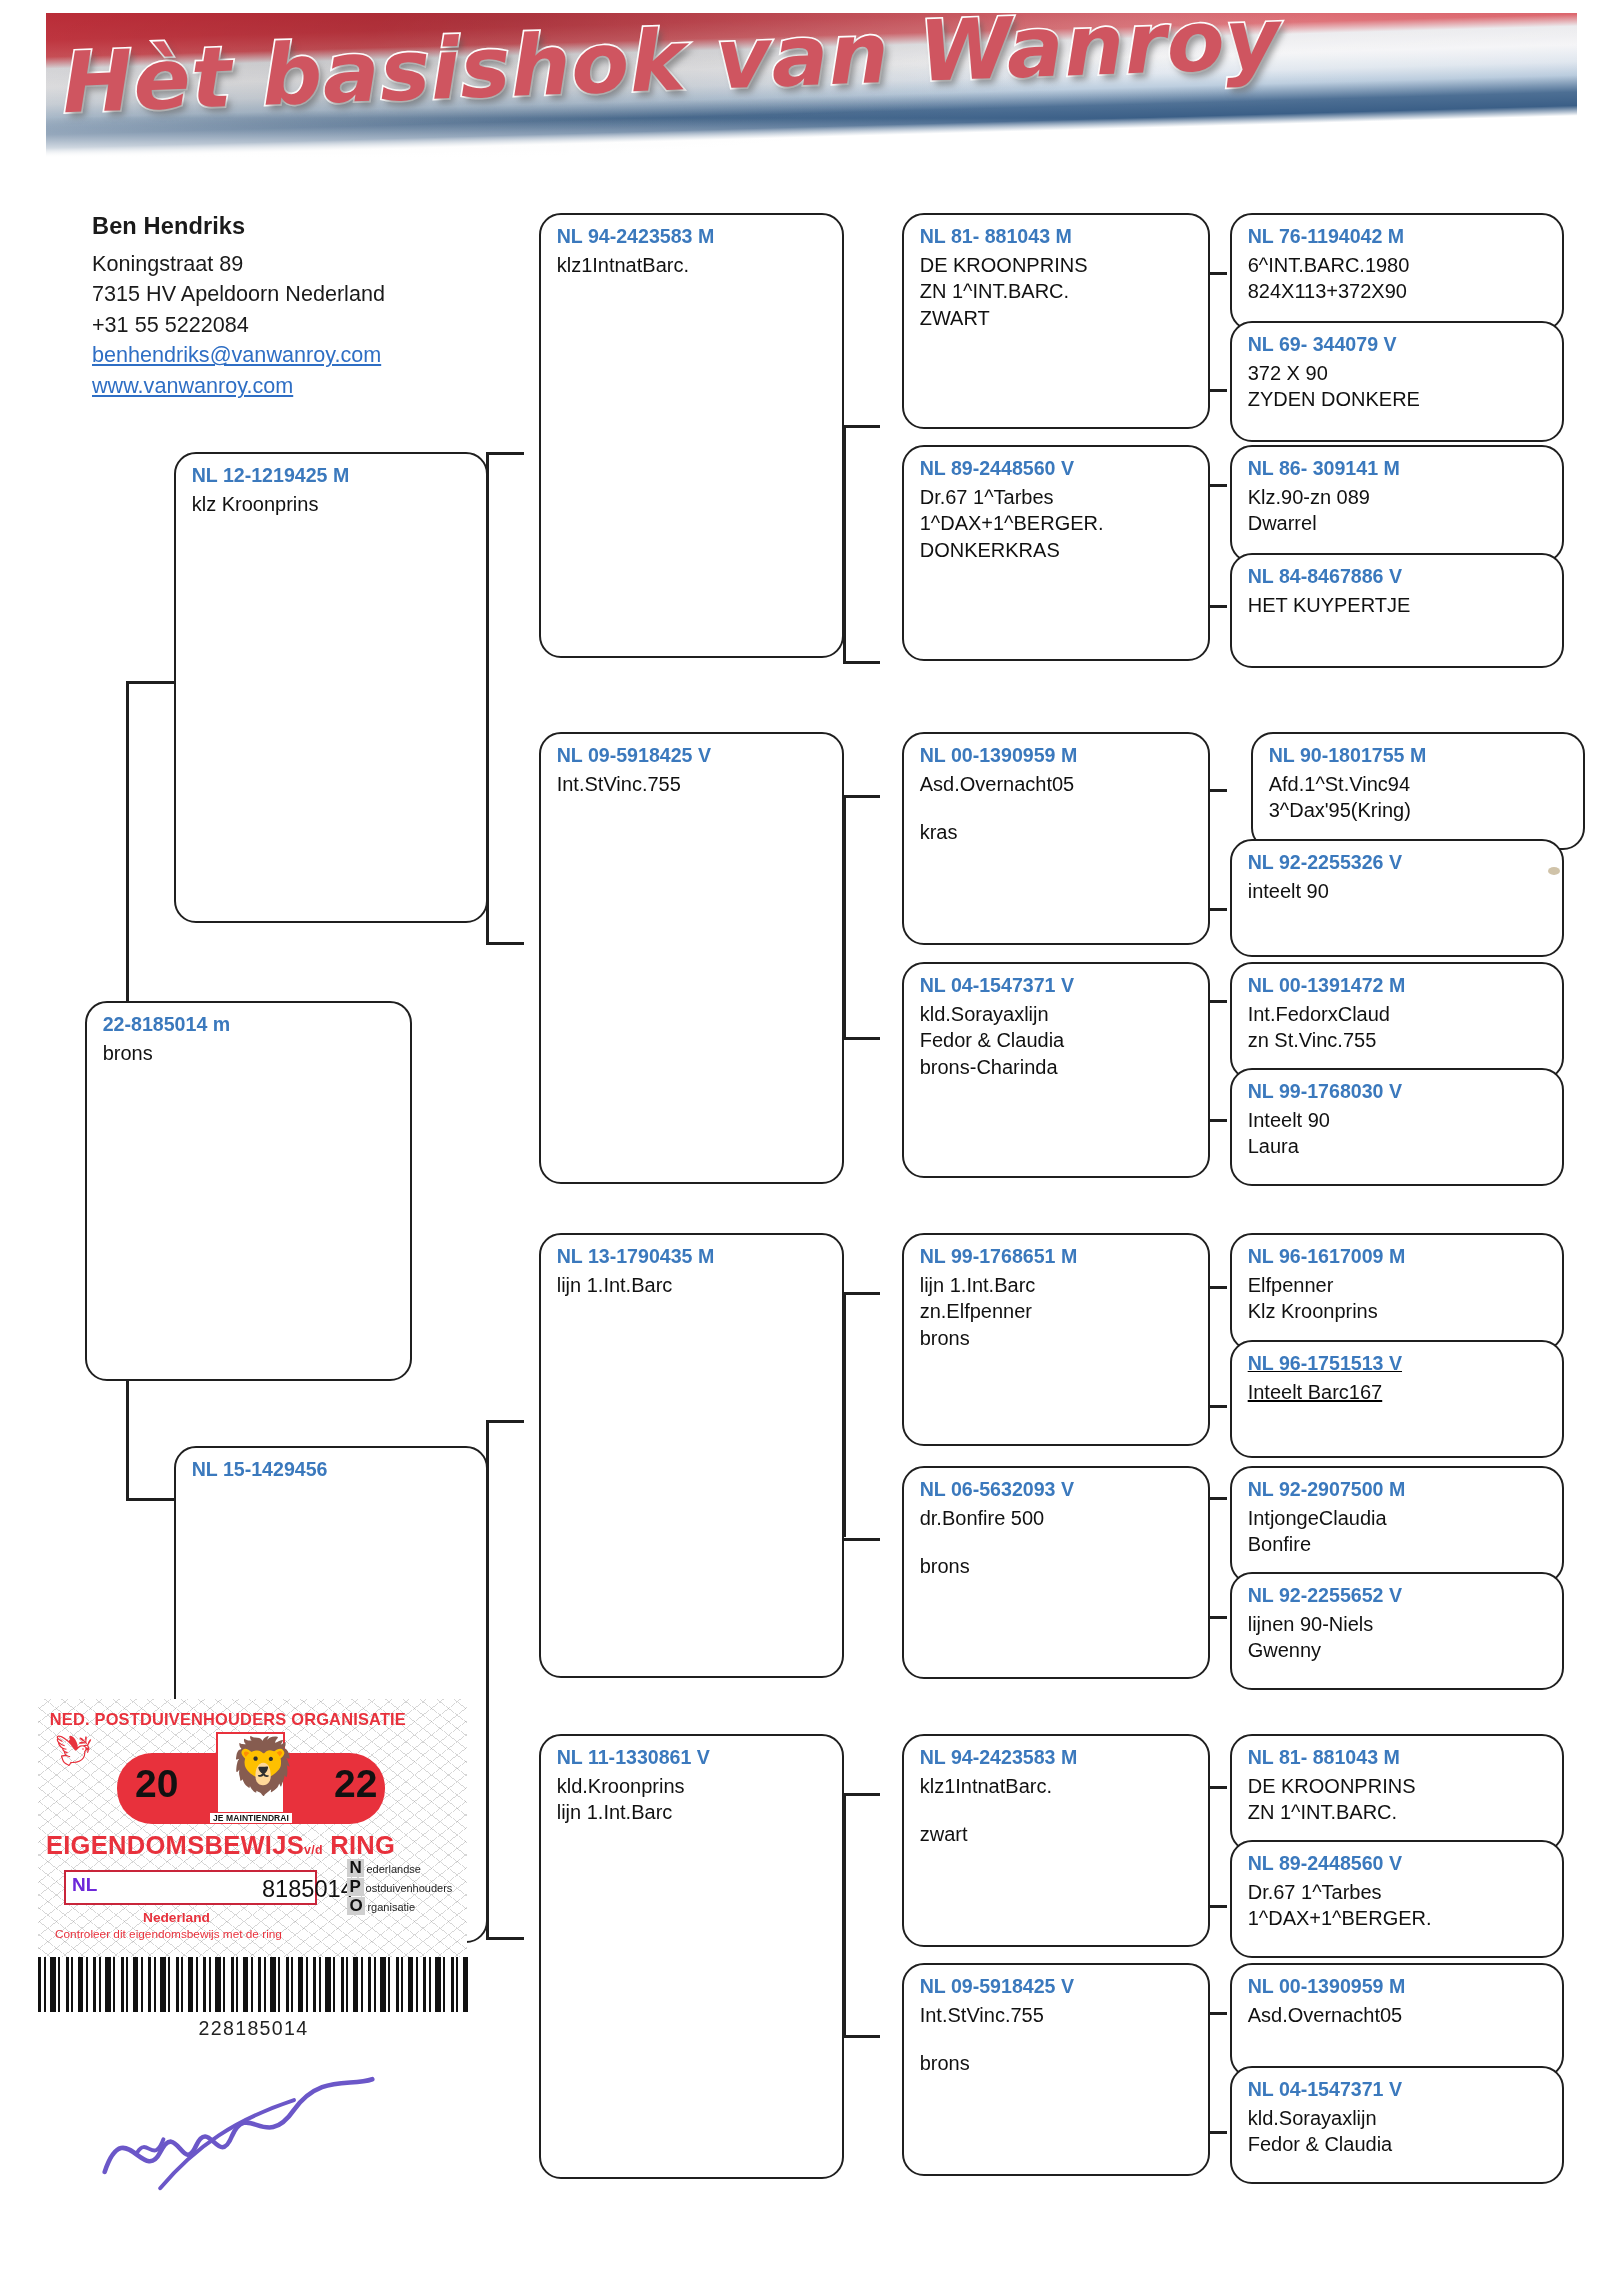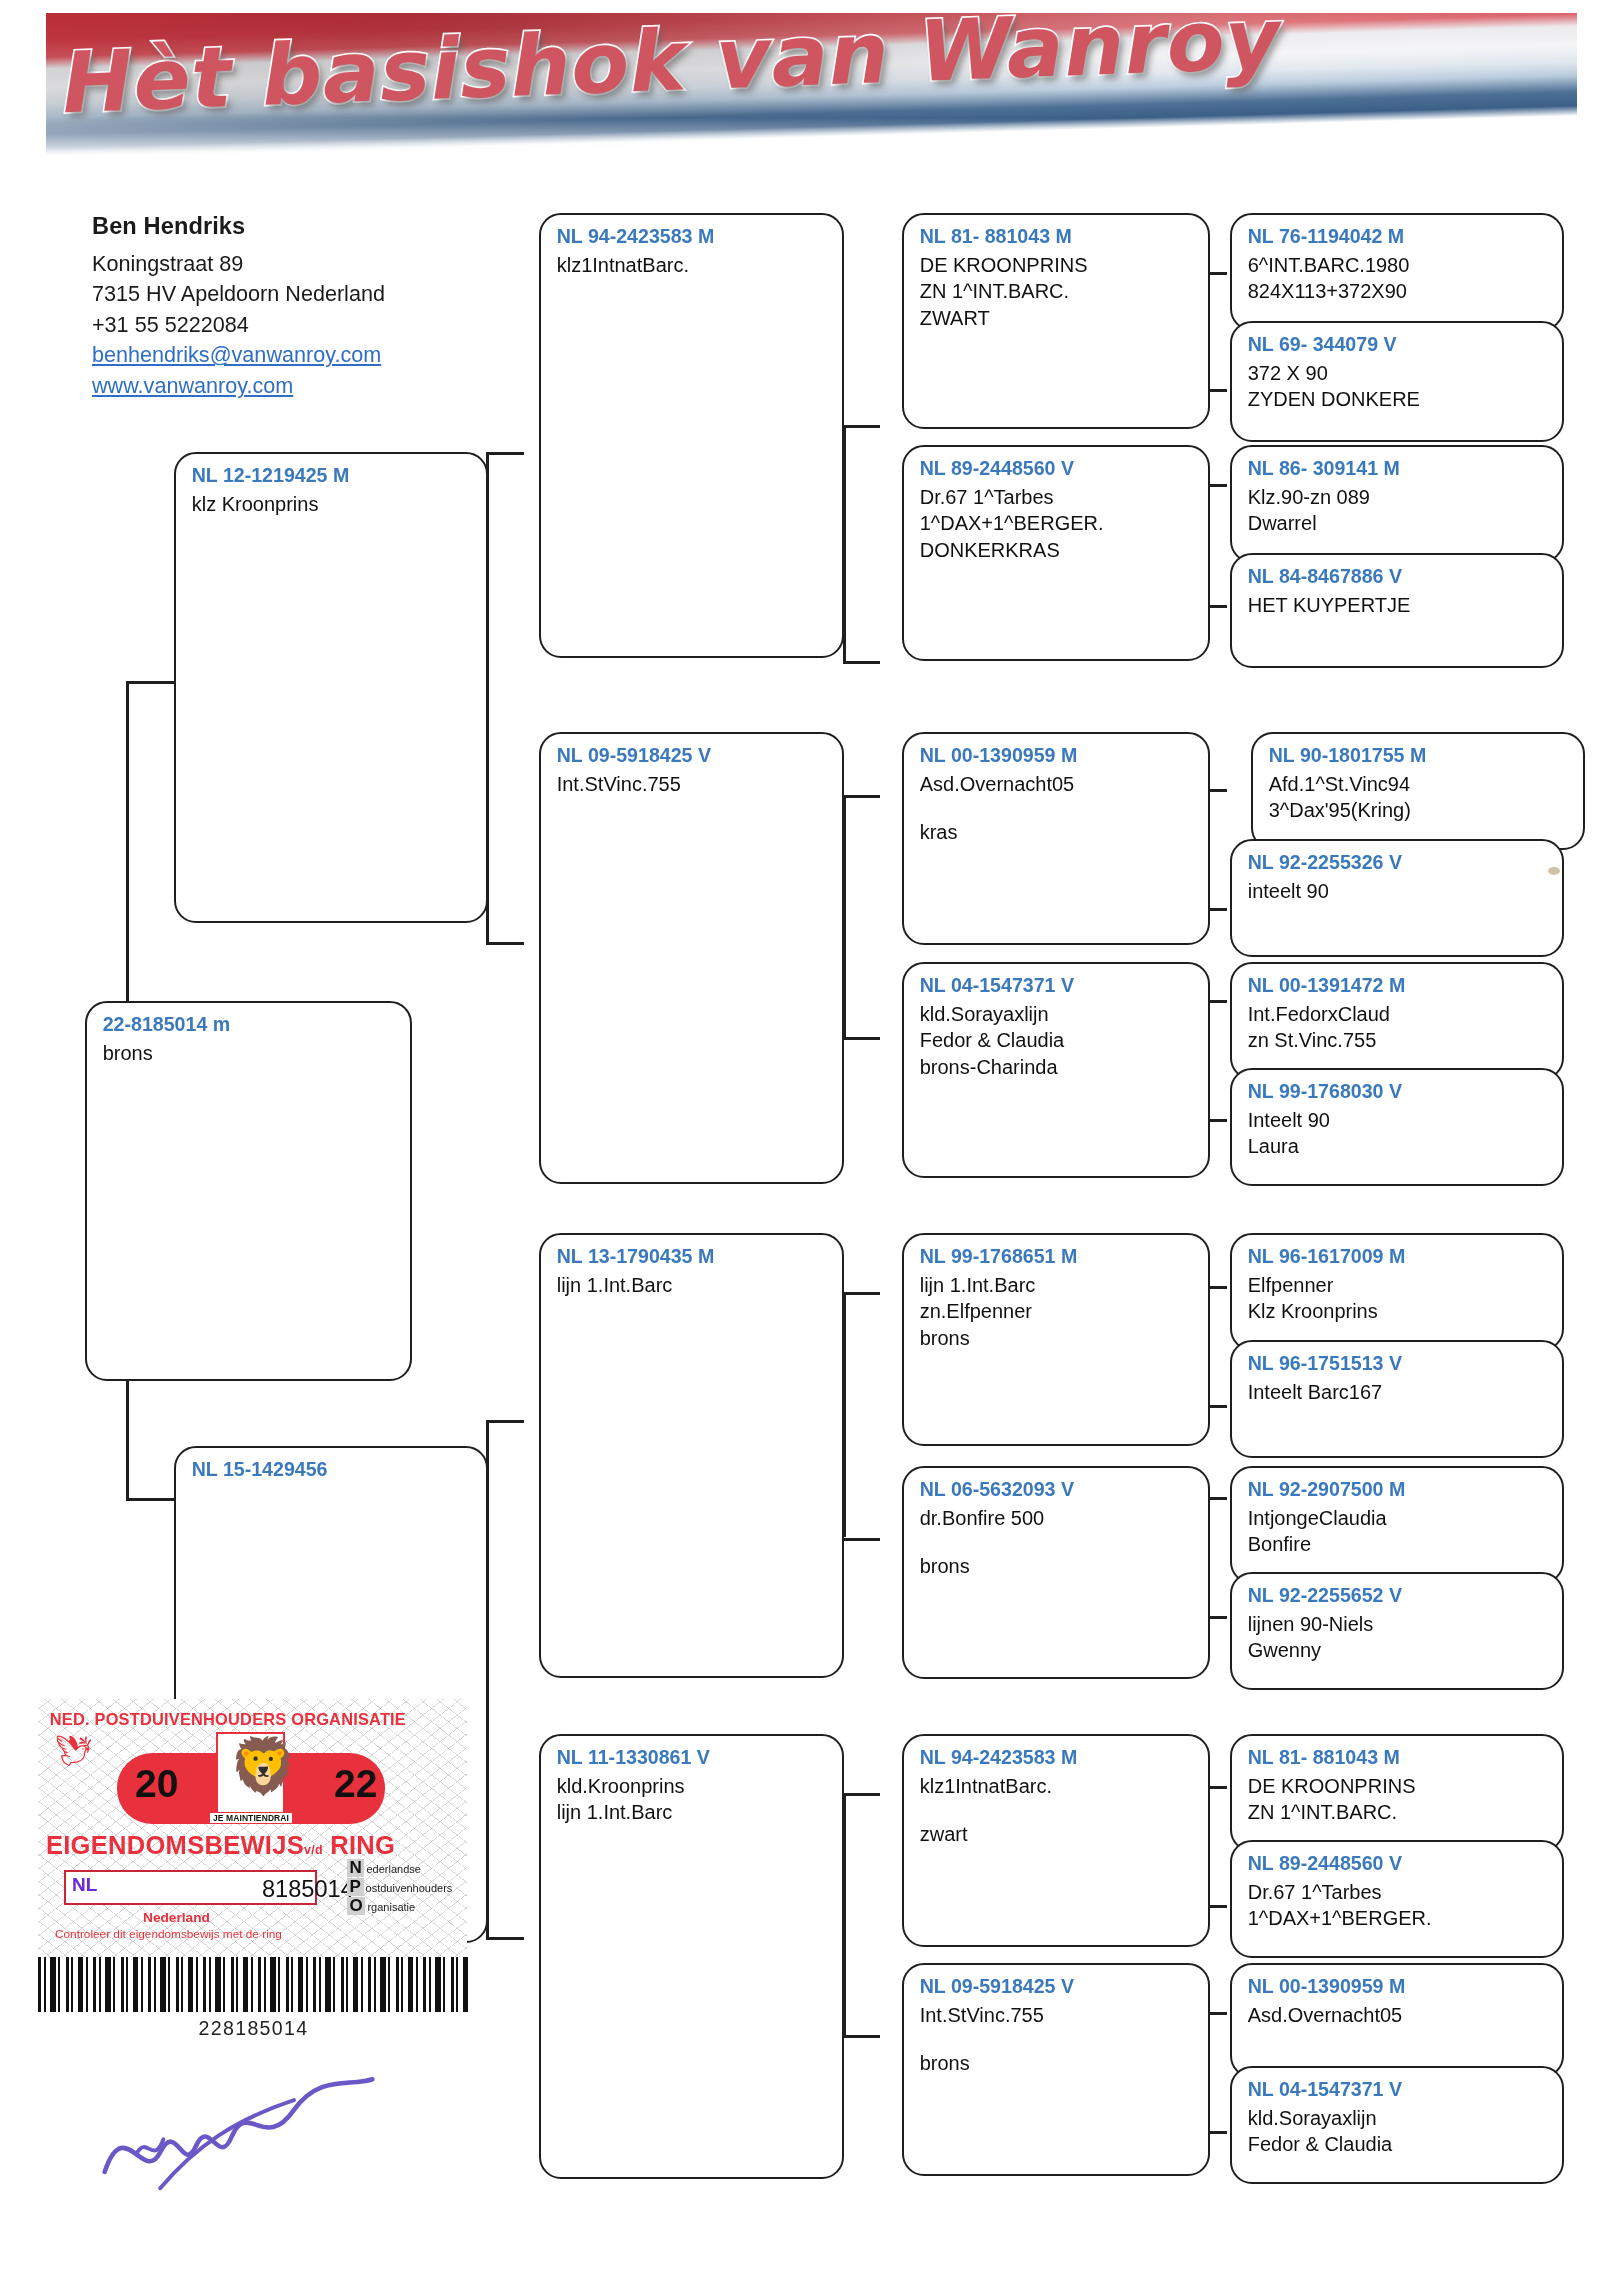--- a/index.html
+++ b/index.html
@@ -392,21 +392,21 @@
     <div class="rid">NL 99-1768030 V</div>
     <div class="ln">Inteelt 90</div>
     <div class="ln">Laura</div>
   </div>
 
   <div class="box" style="left:1230px; top:1233px; width:334px; height:118px;">
     <div class="rid">NL 96-1617009 M</div>
     <div class="ln">Elfpenner</div>
     <div class="ln">Klz Kroonprins</div>
   </div>
-  <div class="box" style="left:1230px; top:1340px; width:334px; height:118px;">
+  <div class="box" style="left:1230px; top:1340px; width:334px; height:118px;text-decoration:underline;">
     <div class="rid">NL 96-1751513 V</div>
     <div class="ln">Inteelt Barc167</div>
   </div>
 
   <div class="box" style="left:1230px; top:1466px; width:334px; height:118px;">
     <div class="rid">NL 92-2907500 M</div>
     <div class="ln">IntjongeClaudia</div>
     <div class="ln">Bonfire</div>
   </div>
   <div class="box" style="left:1230px; top:1572px; width:334px; height:118px;">

